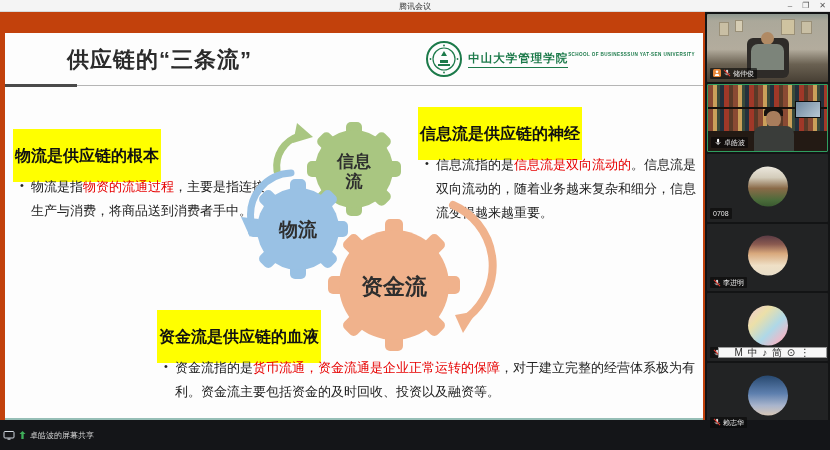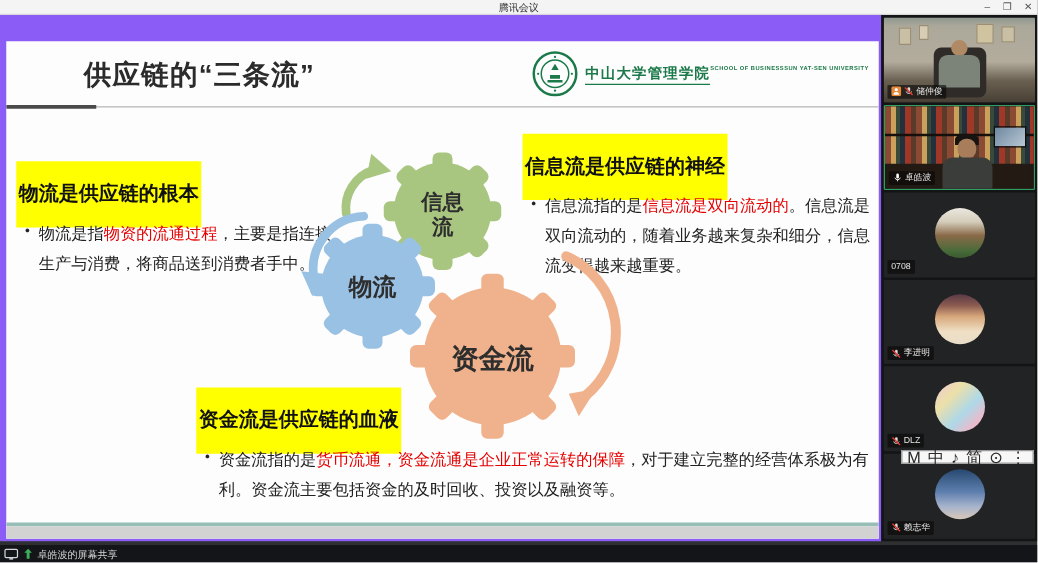--- a/index.html
+++ b/index.html
@@ -6,21 +6,21 @@
   html,body { width:830px; height:450px; font-family:"Liberation Sans","DejaVu Sans",sans-serif; }
   .app { position:relative; width:830px; height:450px; background:#2e2f31; overflow:hidden; }
 
   
   .titlebar { position:absolute; top:0; left:0; width:830px; height:12px; background:#f4f4f4; border-bottom:1px solid #d9d9d9; }
   .titlebar .title { position:absolute; left:0; right:0; top:1px; text-align:center; font-size:8px; color:#333; }
   .wincontrols { position:absolute; right:4px; top:0; height:12px; display:flex; align-items:center; gap:10px; font-size:8px; color:#555; }
   .wincontrols span { cursor:default; line-height:12px; }
 
   
-  .main { position:absolute; top:12px; left:0; width:705px; height:421px; background:#8b5cf6; }
+  .main { position:absolute; top:12px; left:0; width:705px; height:421px; background:#c2410c; }
   .slide { position:absolute; left:5px; top:21px; width:698px; height:398px; background:#fdfdfd; overflow:hidden; }
 
   .slide-title { position:absolute; left:62px; top:12px; font-size:22px; font-weight:600; color:#2b2b2b; letter-spacing:1px; }
   .title-rule { position:absolute; left:0; top:52px; width:698px; height:1px; background:#b5b5b5; }
   .title-rule .rule-dark { position:absolute; left:0; top:-1px; width:72px; height:3px; background:#4a4a4a; display:block; }
 
   .logo { position:absolute; right:8px; top:7px; display:flex; align-items:center; gap:5px; }
   .logo-text { display:flex; flex-direction:row; }
   .logo-cn { font-size:11.5px; font-weight:bold; color:#1c7a4a; letter-spacing:1px; border-bottom:1px solid #1c7a4a; padding-bottom:1px; }
   .logo-en { font-size:4.6px; font-weight:bold; color:#1c7a4a; letter-spacing:.4px; margin-top:1px; }
@@ -69,24 +69,24 @@
   .head2 { position:absolute; left:58px; top:26px; width:15px; height:16px; border-radius:45%; background:#a87d5c; }
   .hair2 { position:absolute; left:56px; top:22px; width:19px; height:9px; border-radius:50% 50% 0 0; background:#171310; }
   .torso2 { position:absolute; left:46px; top:41px; width:40px; height:27px; border-radius:8px 8px 0 0; background:#3a3d3a; }
 
   .avatar { position:absolute; left:50%; top:50%; transform:translate(-50%,-54%); width:40px; height:40px; border-radius:50%; }
   .av3 { background:linear-gradient(180deg,#ece8de 0%,#d3ccba 28%,#8a6a48 55%,#4a6b3a 85%,#3a5a30 100%); }
   .av4 { background:linear-gradient(180deg,#5a3a44 0%,#8a5a50 22%,#d8a87c 45%,#efe0c6 75%,#e8ddc8 100%); }
   .av5 { background:linear-gradient(135deg,#f0c8d8 0%,#ece0a8 30%,#aed8e8 60%,#f0b8c8 85%,#d8c8e8 100%); }
   .av6 { background:linear-gradient(180deg,#27486f 0%,#5d7fae 45%,#a8b4cc 75%,#d8c8b8 100%); }
 
-  .ime { position:absolute; right:3px; top:348px; height:11px; background:#f7f7f7; border:1px solid #9a9a9a; color:#2a2a2a; font-size:13px; line-height:9px; padding:0 4px; letter-spacing:1px; z-index:5; white-space:nowrap; }
-
-  
-  .statusbar { position:absolute; left:0; bottom:0; width:830px; height:14px; background:#141518; display:flex; align-items:center; gap:3px; padding-left:3px; }
+  .ime { position:absolute; right:3px; top:335px; height:11px; background:#f7f7f7; border:1px solid #9a9a9a; color:#2a2a2a; font-size:10px; line-height:9px; padding:0 15px; letter-spacing:1px; z-index:5; white-space:nowrap; }
+
+  
+  .statusbar { position:absolute; left:0; bottom:0; width:830px; height:30px; background:#141518; display:flex; align-items:center; gap:3px; padding-left:3px; }
   .statusbar .share-label { font-size:8px; color:#d6d6d6; }
 </style>
 </head>
 <body>
 
 <div class="app">
 
   <div class="titlebar">
     <span class="title">腾讯会议</span>
     <div class="wincontrols">

